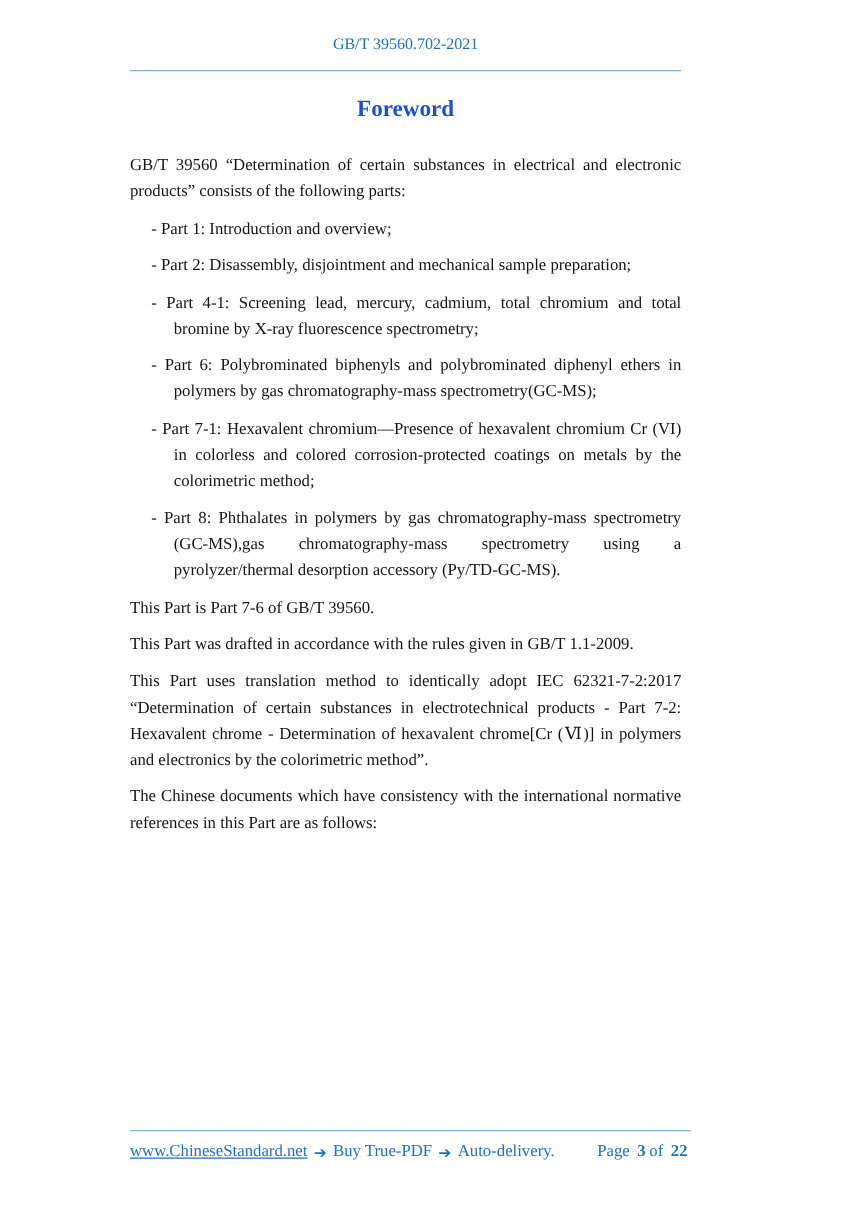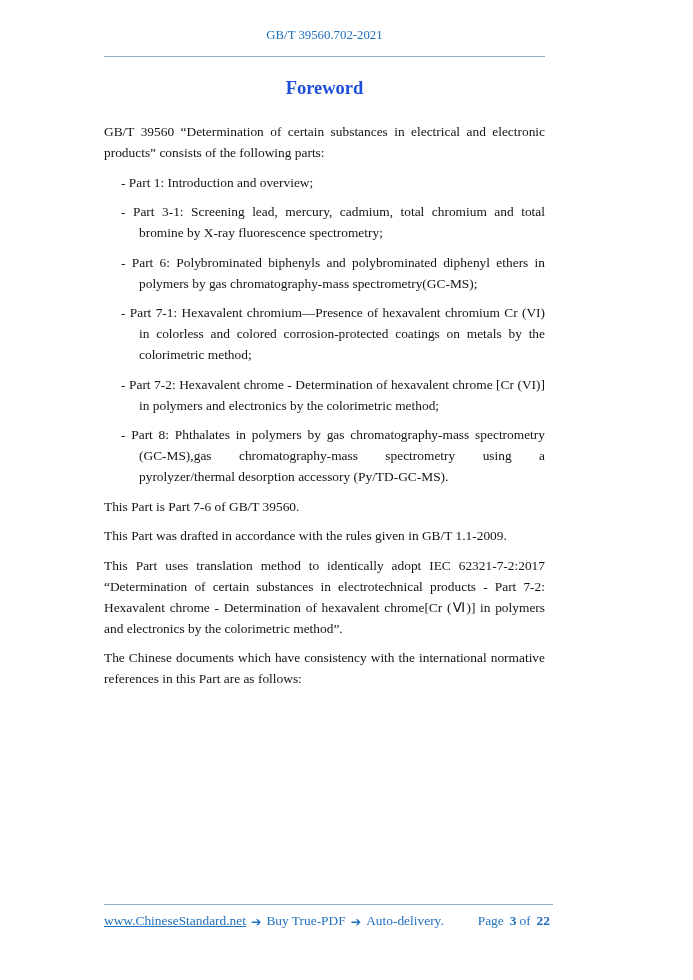--- a/index.html
+++ b/index.html
@@ -29,21 +29,21 @@
     margin-top: 13px;
   }
   h1.title {
     text-align: center;
     font-size: 18.5px;
     font-weight: bold;
     margin-top: 21px;
     line-height: 20px;
     color: #1d4ed8;
   }
-  .body-text { font-size: 13.4px; line-height: 21px; font-family: Liberation Serif, serif; }
+  .body-text { font-size: 13.4px; line-height: 21px; }
   .para {
     text-align: justify;
     margin-bottom: 8.5px;
   }
   .para.first { margin-top: 23px; }
   .list-item {
     text-align: justify;
     padding-left: 35px;
     text-indent: -18px;
     margin-bottom: 8.5px;
@@ -84,24 +84,24 @@
   <div class="doc-number">GB/T 39560.702-2021</div>
   <hr class="rule">
 
   <h1 class="title">Foreword</h1>
 
   <div class="body-text">
     <p class="para first">GB/T 39560 “Determination of certain substances in electrical and electronic products” consists of the following parts:</p>
 
     <div>
       <div class="list-item">- Part 1: Introduction and overview;</div>
-      <div class="list-item">- Part 3-1: Screening lead, mercury, cadmium, total chromium and total bromine by X-ray fluorescence spectrometry;</div>
+      <div class="list-item">- Part 2: Disassembly, disjointment and mechanical sample preparation;</div>
+      <div class="list-item">- Part 4-1: Screening lead, mercury, cadmium, total chromium and total bromine by X-ray fluorescence spectrometry;</div>
       <div class="list-item">- Part 6: Polybrominated biphenyls and polybrominated diphenyl ethers in polymers by gas chromatography-mass spectrometry(GC-MS);</div>
       <div class="list-item">- Part 7-1: Hexavalent chromium—Presence of hexavalent chromium Cr (VI) in colorless and colored corrosion-protected coatings on metals by the colorimetric method;</div>
-      <div class="list-item">- Part 7-2: Hexavalent chrome - Determination of hexavalent chrome [Cr (VI)] in polymers and electronics by the colorimetric method;</div>
       <div class="list-item">- Part 8: Phthalates in polymers by gas chromatography-mass spectrometry (GC-MS),gas chromatography-mass spectrometry using a pyrolyzer/thermal desorption accessory (Py/TD-GC-MS).</div>
     </div>
 
     <p class="para">This Part is Part 7-6 of GB/T 39560.</p>
     <p class="para">This Part was drafted in accordance with the rules given in GB/T 1.1-2009.</p>
     <p class="para">This Part uses translation method to identically adopt IEC 62321-7-2:2017 “Determination of certain substances in electrotechnical products - Part 7-2: Hexavalent chrome - Determination of hexavalent chrome[Cr (Ⅵ)] in polymers and electronics by the colorimetric method”.</p>
     <p class="para">The Chinese documents which have consistency with the international normative references in this Part are as follows:</p>
 
   </div>
 

